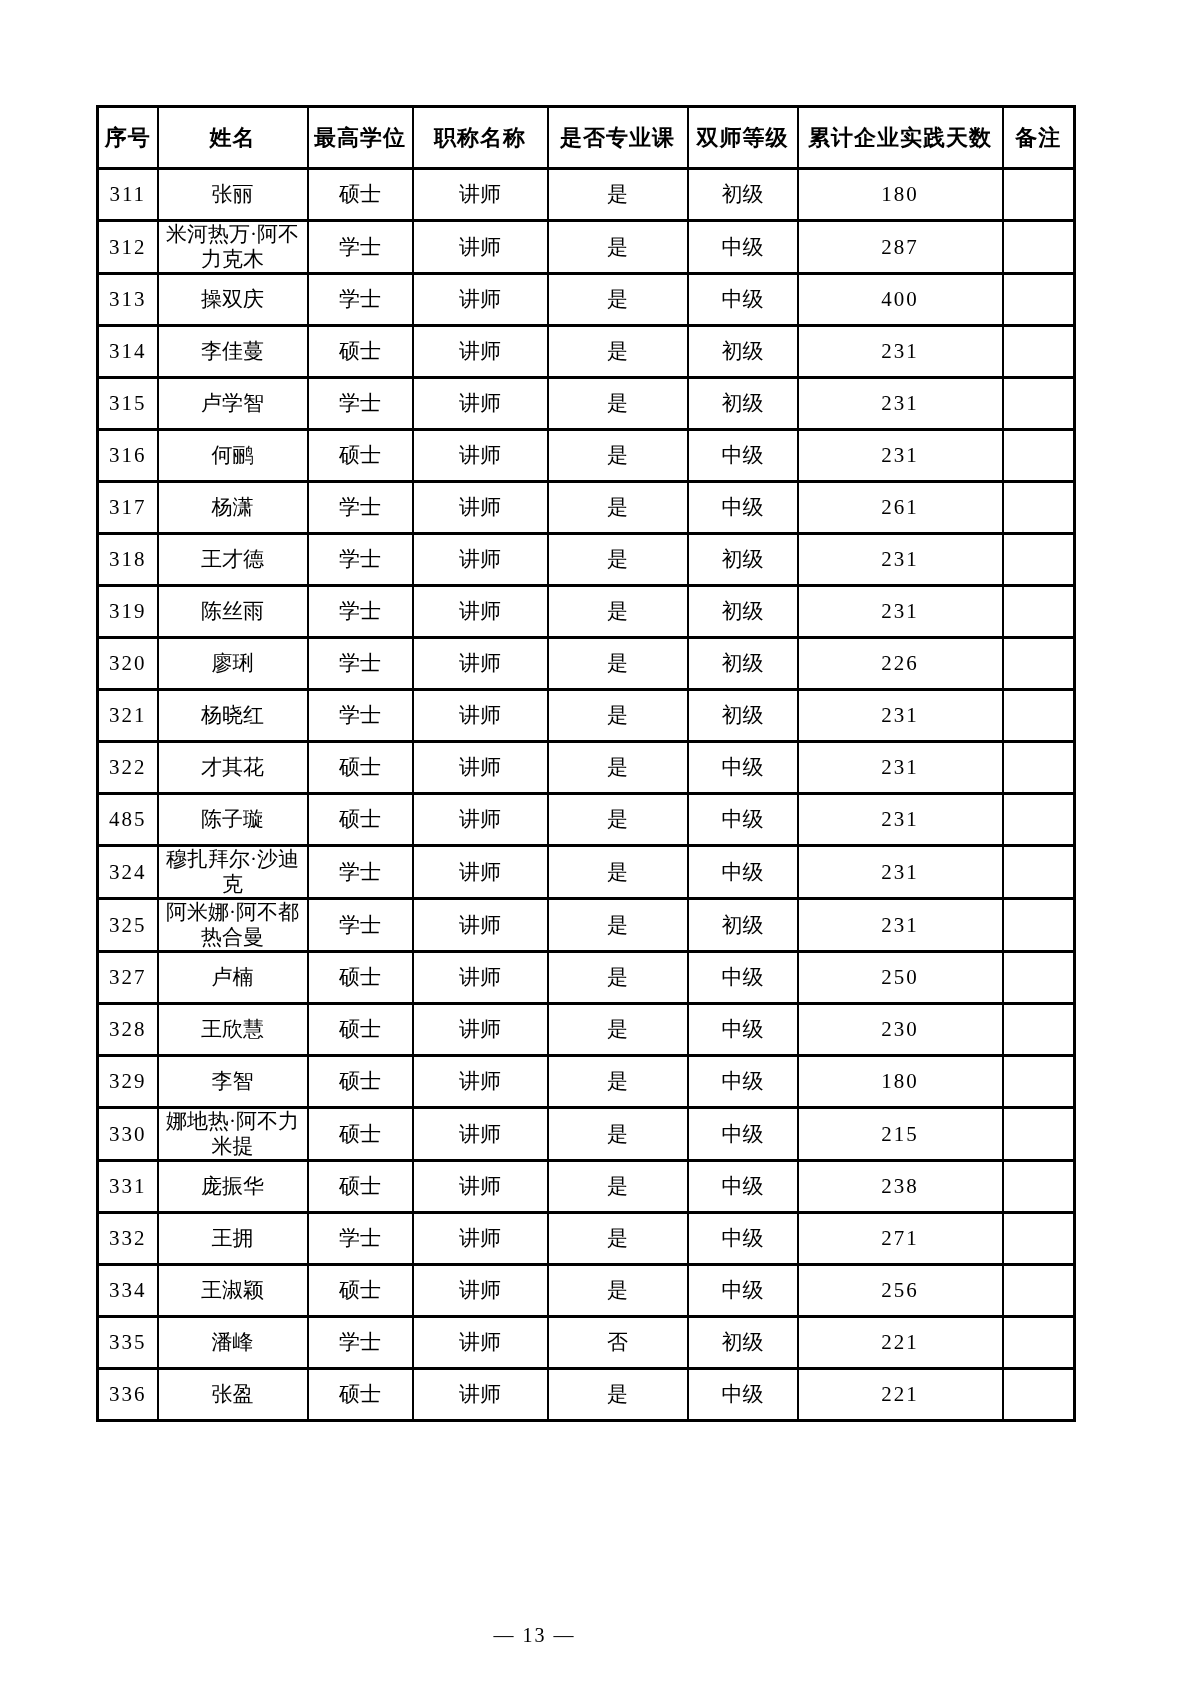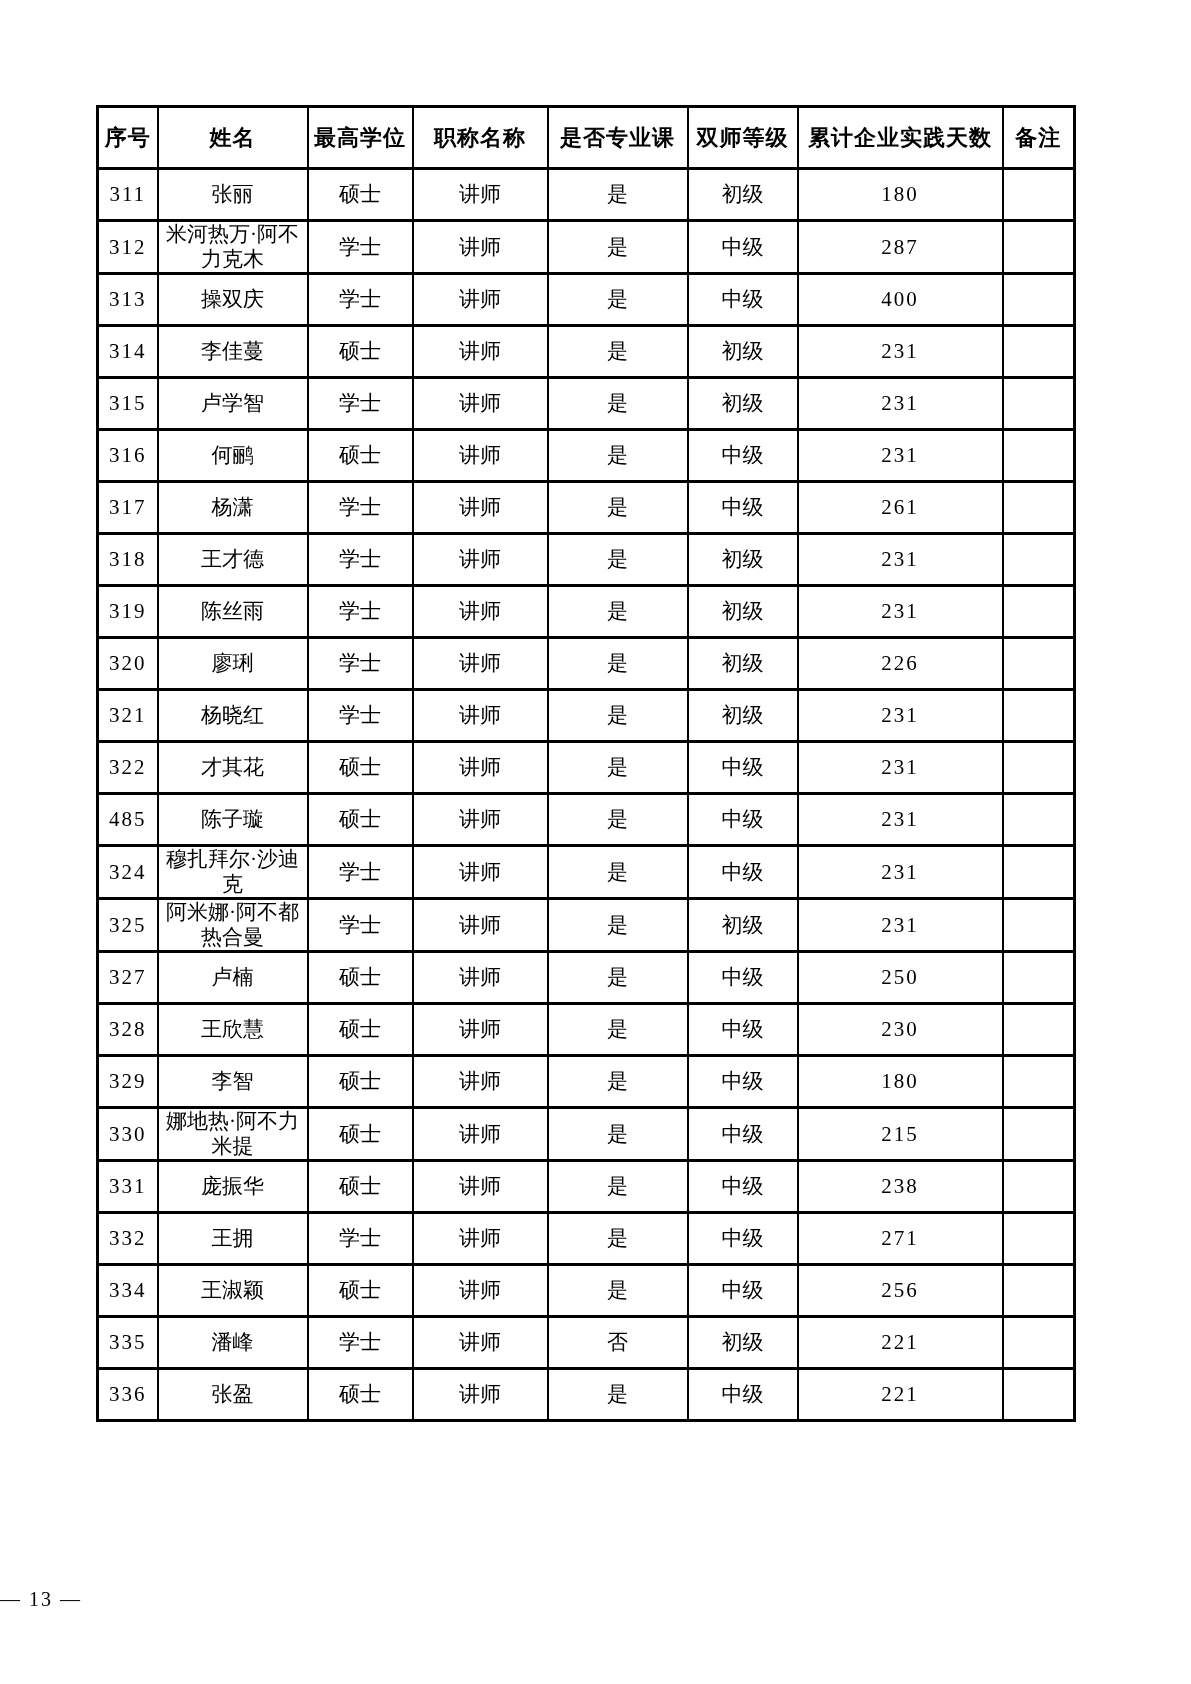--- a/index.html
+++ b/index.html
@@ -56,24 +56,24 @@
     font-weight: normal;
     line-height: 25px;
     word-break: break-all;
   }
   table.roster td.cell-serial,
   table.roster td.cell-practice-days {
     letter-spacing: 2px;
   }
   .footer {
     position: absolute;
-    top: 1588px;
+    top: 1624px;
     left: 0;
     width: 1069px;
-    text-align: left;
+    text-align: center;
     font-size: 20px;
     letter-spacing: 2px;
   }
 </style>
 </head>
 <body>
 
 <div class="page">
 
   <table class="roster">

